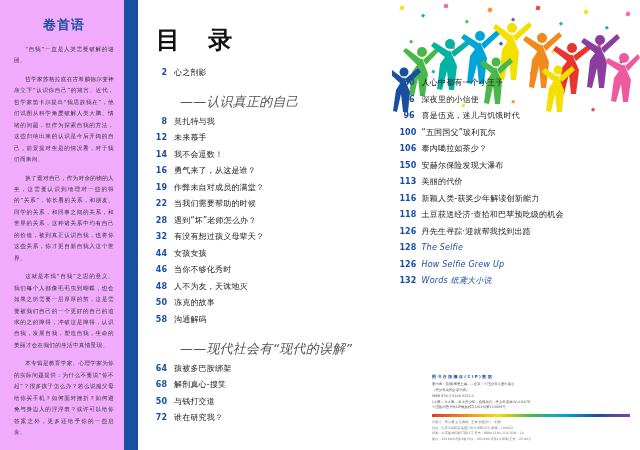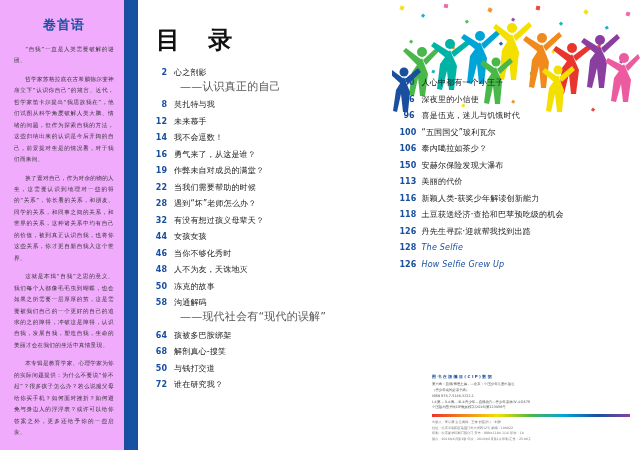--- a/index.html
+++ b/index.html
@@ -101,24 +101,25 @@
     font-size:8px;
     color:#1b1b1b;
     letter-spacing:0.2px;
   }
   .ti.en{
     color:#1a4fa0;
     font-style:italic;
   }
   .sub{
     display:block;
-    font-size:11px;
+    font-size:13px;
     color:#555555;
-    margin-top:2px;
+    margin-top:16px;
     padding-left:6px;
+    font-style:italic;
   }
 
   
   .art{
     position:absolute;
     right:0;top:0;
     width:248px;height:132px;
     overflow:hidden;
   }
   .art svg{display:block;}
@@ -410,20 +411,24 @@
           <span class="ti">丹先生寻踪·迎就帮我找到出路</span>
         </div>
         <div class="entry">
           <span class="pg">128</span>
           <span class="ti en">The Selfie</span>
         </div>
         <div class="entry">
           <span class="pg">126</span>
           <span class="ti en">How Selfie Grew Up</span>
         </div>
+        <div class="entry">
+          <span class="pg">132</span>
+          <span class="ti en">Words 纸鸢大小说</span>
+        </div>
       </div>
     </div>
 
     <div class="imprint">
       <div class="hd">图 书 在 版 编 目 ( C I P ) 数 据</div>
       <div class="lines">
         <span>第六卷：自我/博思主编，—北京：中国少年儿童出版社</span>
         <span>（青少年成长必读书系）</span>
         <span>ISBN 978-7-5148-3232-1</span>
         <span>Ⅰ.①第… Ⅱ.①博… Ⅲ.①青少年—自我教育—青少年读物 Ⅳ.①G479</span>

